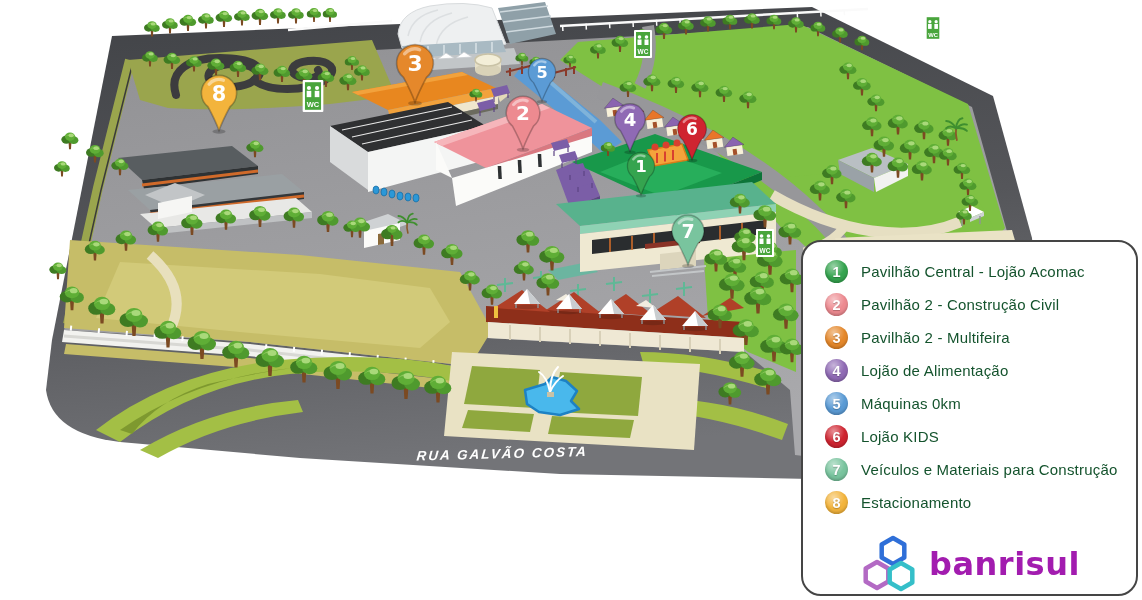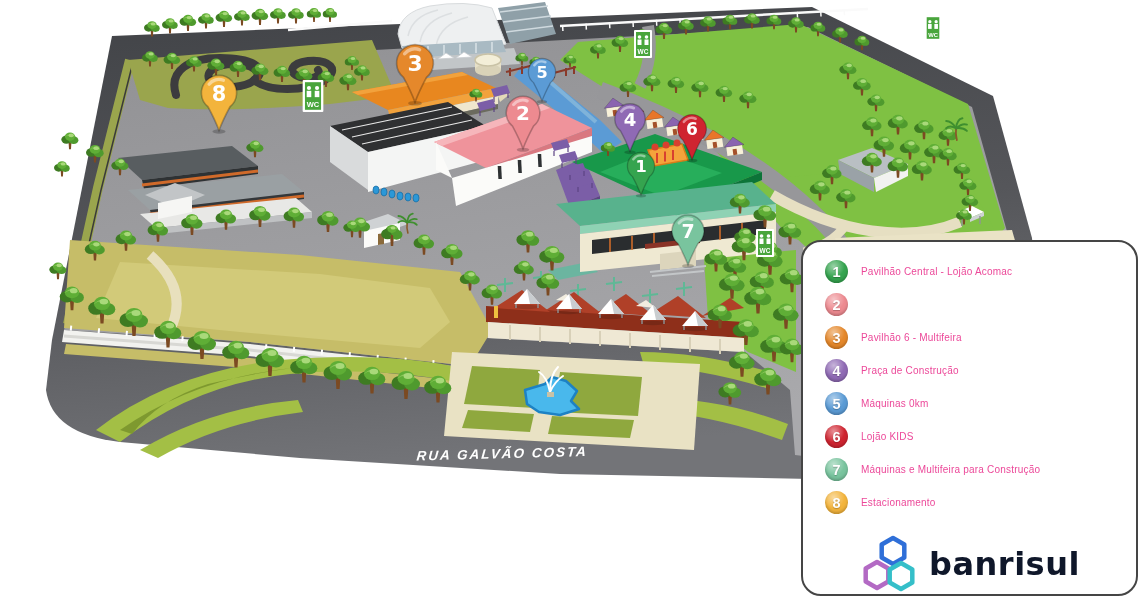--- a/index.html
+++ b/index.html
@@ -10,24 +10,24 @@
   .legend-panel{position:absolute;left:801px;top:240px;width:337px;height:356px;
     background:#ffffff;border:2.5px solid #454545;border-radius:20px;box-sizing:border-box;
     padding:13px 10px 0 22px;}
   .legend-row{display:flex;align-items:center;height:33px;}
   .badge{flex:0 0 23px;width:23px;height:23px;border-radius:50%;margin-right:13px;
     display:flex;align-items:center;justify-content:center;
     color:#fff;font-size:14.5px;font-weight:bold;
     background:radial-gradient(circle at 38% 28%, rgba(255,255,255,.5), rgba(255,255,255,0) 50%) var(--c);
     box-shadow:inset 0 -2px 3px rgba(0,0,0,.22);
     text-shadow:0 1px 1px rgba(0,0,0,.25);}
-  .legend-label{font-size:10px;color:#ec4899;letter-spacing:.2px;white-space:nowrap;text-align:right;}
+  .legend-label{font-size:15px;color:#14532d;letter-spacing:.2px;white-space:nowrap;text-align:right;}
   .logo{display:flex;align-items:center;justify-content:center;margin-top:16px;padding-right:14px;}
   .logo-text{font-family:"DejaVu Sans", sans-serif;font-weight:bold;font-size:32px;
-    color:#0f172a;letter-spacing:.5px;margin-left:8px;}
+    color:#a21caf;letter-spacing:.5px;margin-left:8px;}
 </style>
 </head>
 <body>
 
 <div class="stage">
 
 <svg class="map-svg" width="1142" height="600" viewBox="0 0 1142 600">
   <defs>
     <linearGradient id="roadG" x1="0" y1="0" x2="0.2" y2="1">
       <stop offset="0" stop-color="#414347"></stop>
@@ -840,40 +840,41 @@
 </svg>
 
 <div class="legend-panel">
   <div id="legend-rows">
         <div class="legend-row">
           <span class="badge" style="--c: #35a44f;">1</span>
           <span class="legend-label">Pavilhão Central - Lojão Acomac</span>
         </div>
         <div class="legend-row">
           <span class="badge" style="--c: #ed8a90;">2</span>
+          <span class="legend-label">Pavilhão 2 - Construção Civil</span>
         </div>
         <div class="legend-row">
           <span class="badge" style="--c: #e5882b;">3</span>
-          <span class="legend-label">Pavilhão 6 - Multifeira</span>
+          <span class="legend-label">Pavilhão 2 - Multifeira</span>
         </div>
         <div class="legend-row">
           <span class="badge" style="--c: #8f6ab4;">4</span>
-          <span class="legend-label">Praça de Construção</span>
+          <span class="legend-label">Lojão de Alimentação</span>
         </div>
         <div class="legend-row">
           <span class="badge" style="--c: #5b9bd5;">5</span>
           <span class="legend-label">Máquinas 0km</span>
         </div>
         <div class="legend-row">
           <span class="badge" style="--c: #cf2430;">6</span>
           <span class="legend-label">Lojão KIDS</span>
         </div>
         <div class="legend-row">
           <span class="badge" style="--c: #79c49e;">7</span>
-          <span class="legend-label">Máquinas e Multifeira para Construção</span>
+          <span class="legend-label">Veículos e Materiais para Construção</span>
         </div>
         <div class="legend-row">
           <span class="badge" style="--c: #f3b43c;">8</span>
           <span class="legend-label">Estacionamento</span>
         </div>
       </div>
   <div class="logo">
     <svg width="64" height="58" viewBox="0 0 64 58">
       <g fill="none" stroke-width="4.5" stroke-linejoin="round">
         <path d="M36,3 L47.3,9.5 L47.3,22.5 L36,29 L24.7,22.5 L24.7,9.5 Z" stroke="#2f6fd8"></path>

